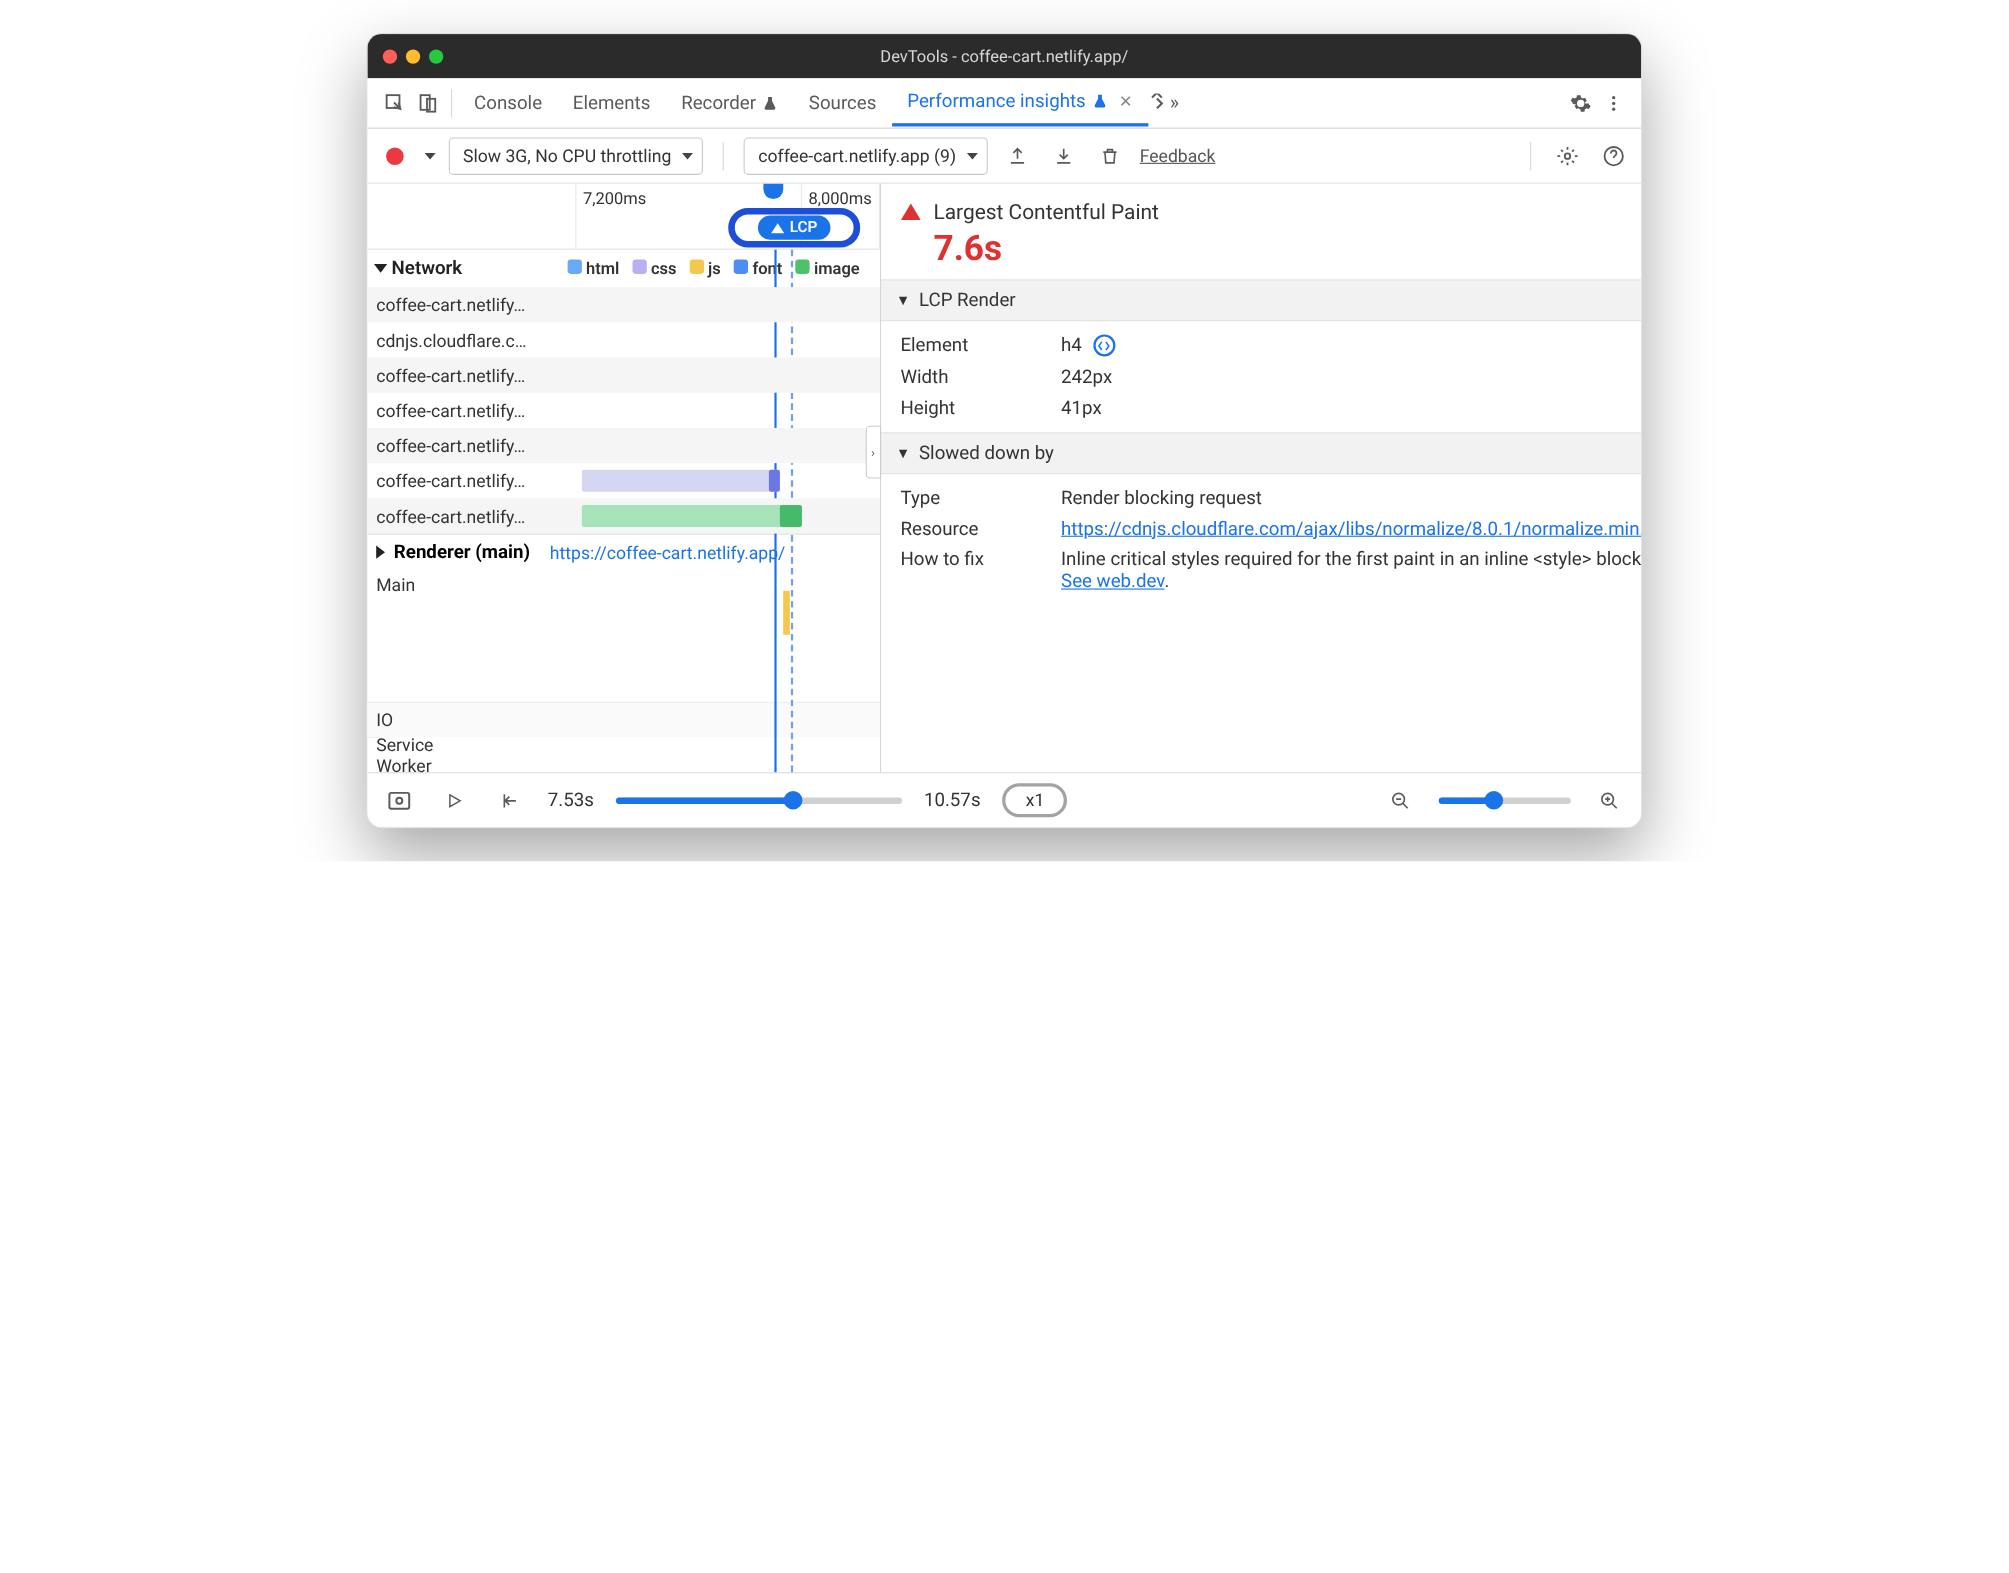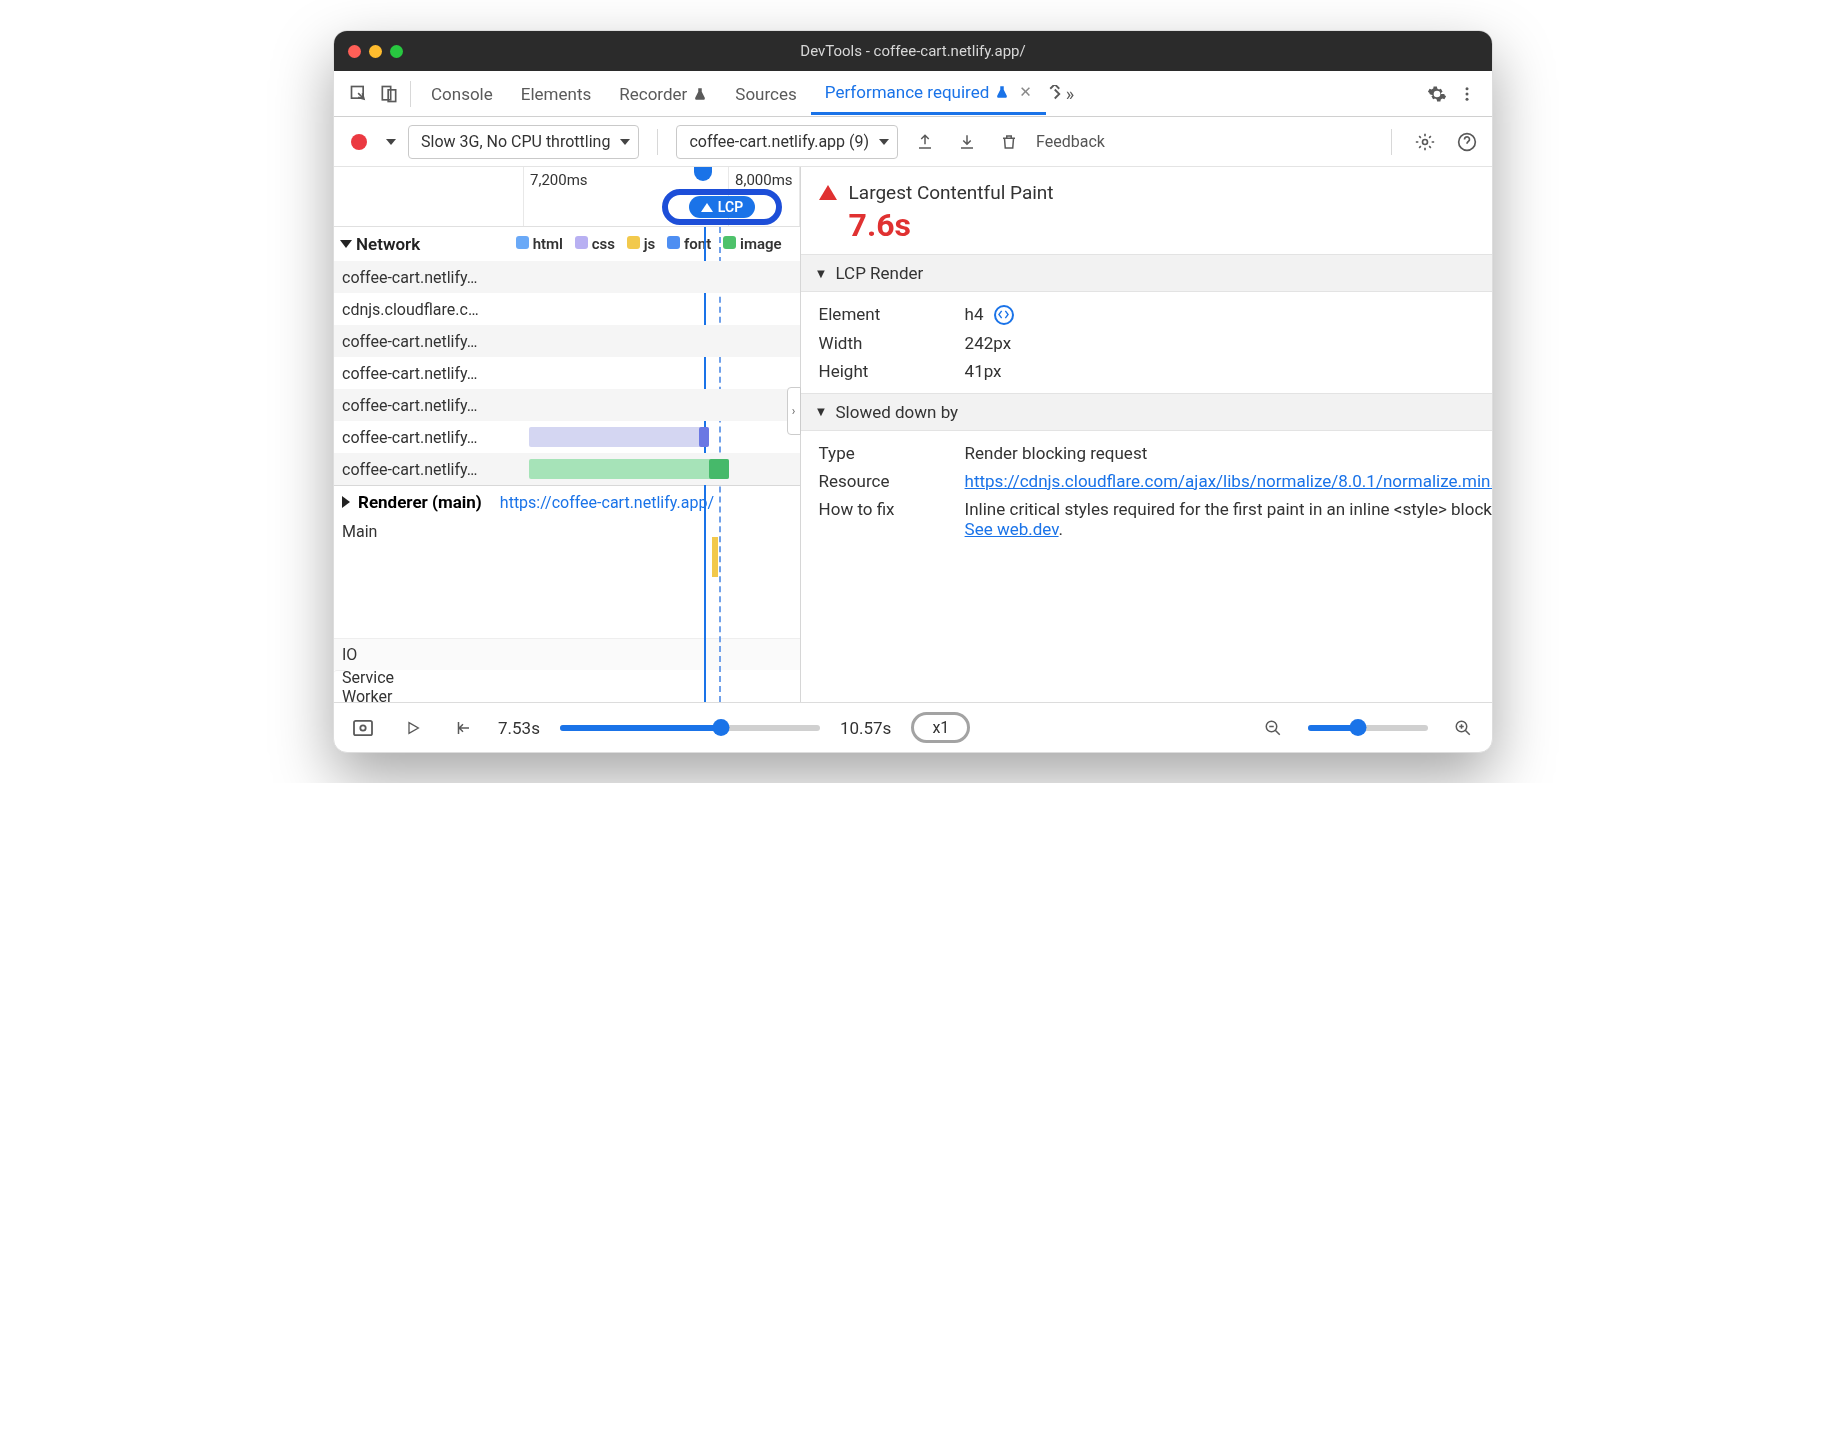--- a/index.html
+++ b/index.html
@@ -57,21 +57,21 @@
     display:flex; align-items:center; height:50px; gap:12px;
     padding:0 10px; border-bottom:1px solid #e4e4e4;
   }
   .record-dot { width:16px;height:16px;border-radius:50%;background:#eb3941; }
   .dropdown {
     border:1px solid #c9c9c9; border-radius:4px; height:34px;
     display:flex;align-items:center; padding:0 8px 0 12px; font-size:16px;
     color:#333; cursor:pointer; gap:10px;
   }
   .caret { width:0;height:0;border-left:5px solid transparent;border-right:5px solid transparent;border-top:6px solid #444; }
-  .feedback { color:#555; font-size:16px; cursor:pointer;}
+  .feedback { text-decoration:underline; color:#555; font-size:16px; cursor:pointer;}
   .spacer { flex:1; }
   .body { display:flex; }
   .left { width:565px; border-right:1px solid #d6d6d6; }
   .right { flex:1; display:flex; flex-direction:column; }
   .timeline-head {
     display:flex; height:60px; border-bottom:1px solid #e0e0e0;
     font-size:15px; color:#333;
   }
   .thcell { border-right:1px solid #e8e8e8; display:flex;align-items:flex-start;justify-content:flex-start;padding:4px 6px;}
   .thcell.first {width:190px;}
@@ -203,21 +203,21 @@
     <div class="tab">
       <span>Recorder</span>
       <svg width="14" height="14" viewBox="0 0 24 24" fill="#5a5a5a">
           <path d="M9 2v6l-5 10c-1 2 0 4 2 4h12c2 0 3-2 2-4l-5-10V2z"></path>
         </svg>
     </div>
     <div class="tab">
         <span>Sources</span>
       </div>
     <div class="tab active">
-      <span>Performance required</span>
+      <span>Performance insights</span>
       <svg width="14" height="14" viewBox="0 0 24 24" fill="#1a73e8">
           <path d="M9 2v6l-5 10c-1 2 0 4 2 4h12c2 0 3-2 2-4l-5-10V2z"></path>
         </svg>
       <span class="close">✕</span>
     </div>
     <div class="iconbtn">
       <svg width="18" height="18" viewBox="0 0 24 24" fill="none" stroke="#5a5a5a" stroke-width="2.5">
           <path d="M6 9l6 6 6-6" transform="rotate(-90 12 12)"></path>
           <path d="M13 9l6 6-6 6" transform="translate(-6 -6) rotate(-90 12 12)"></path>
         </svg>

